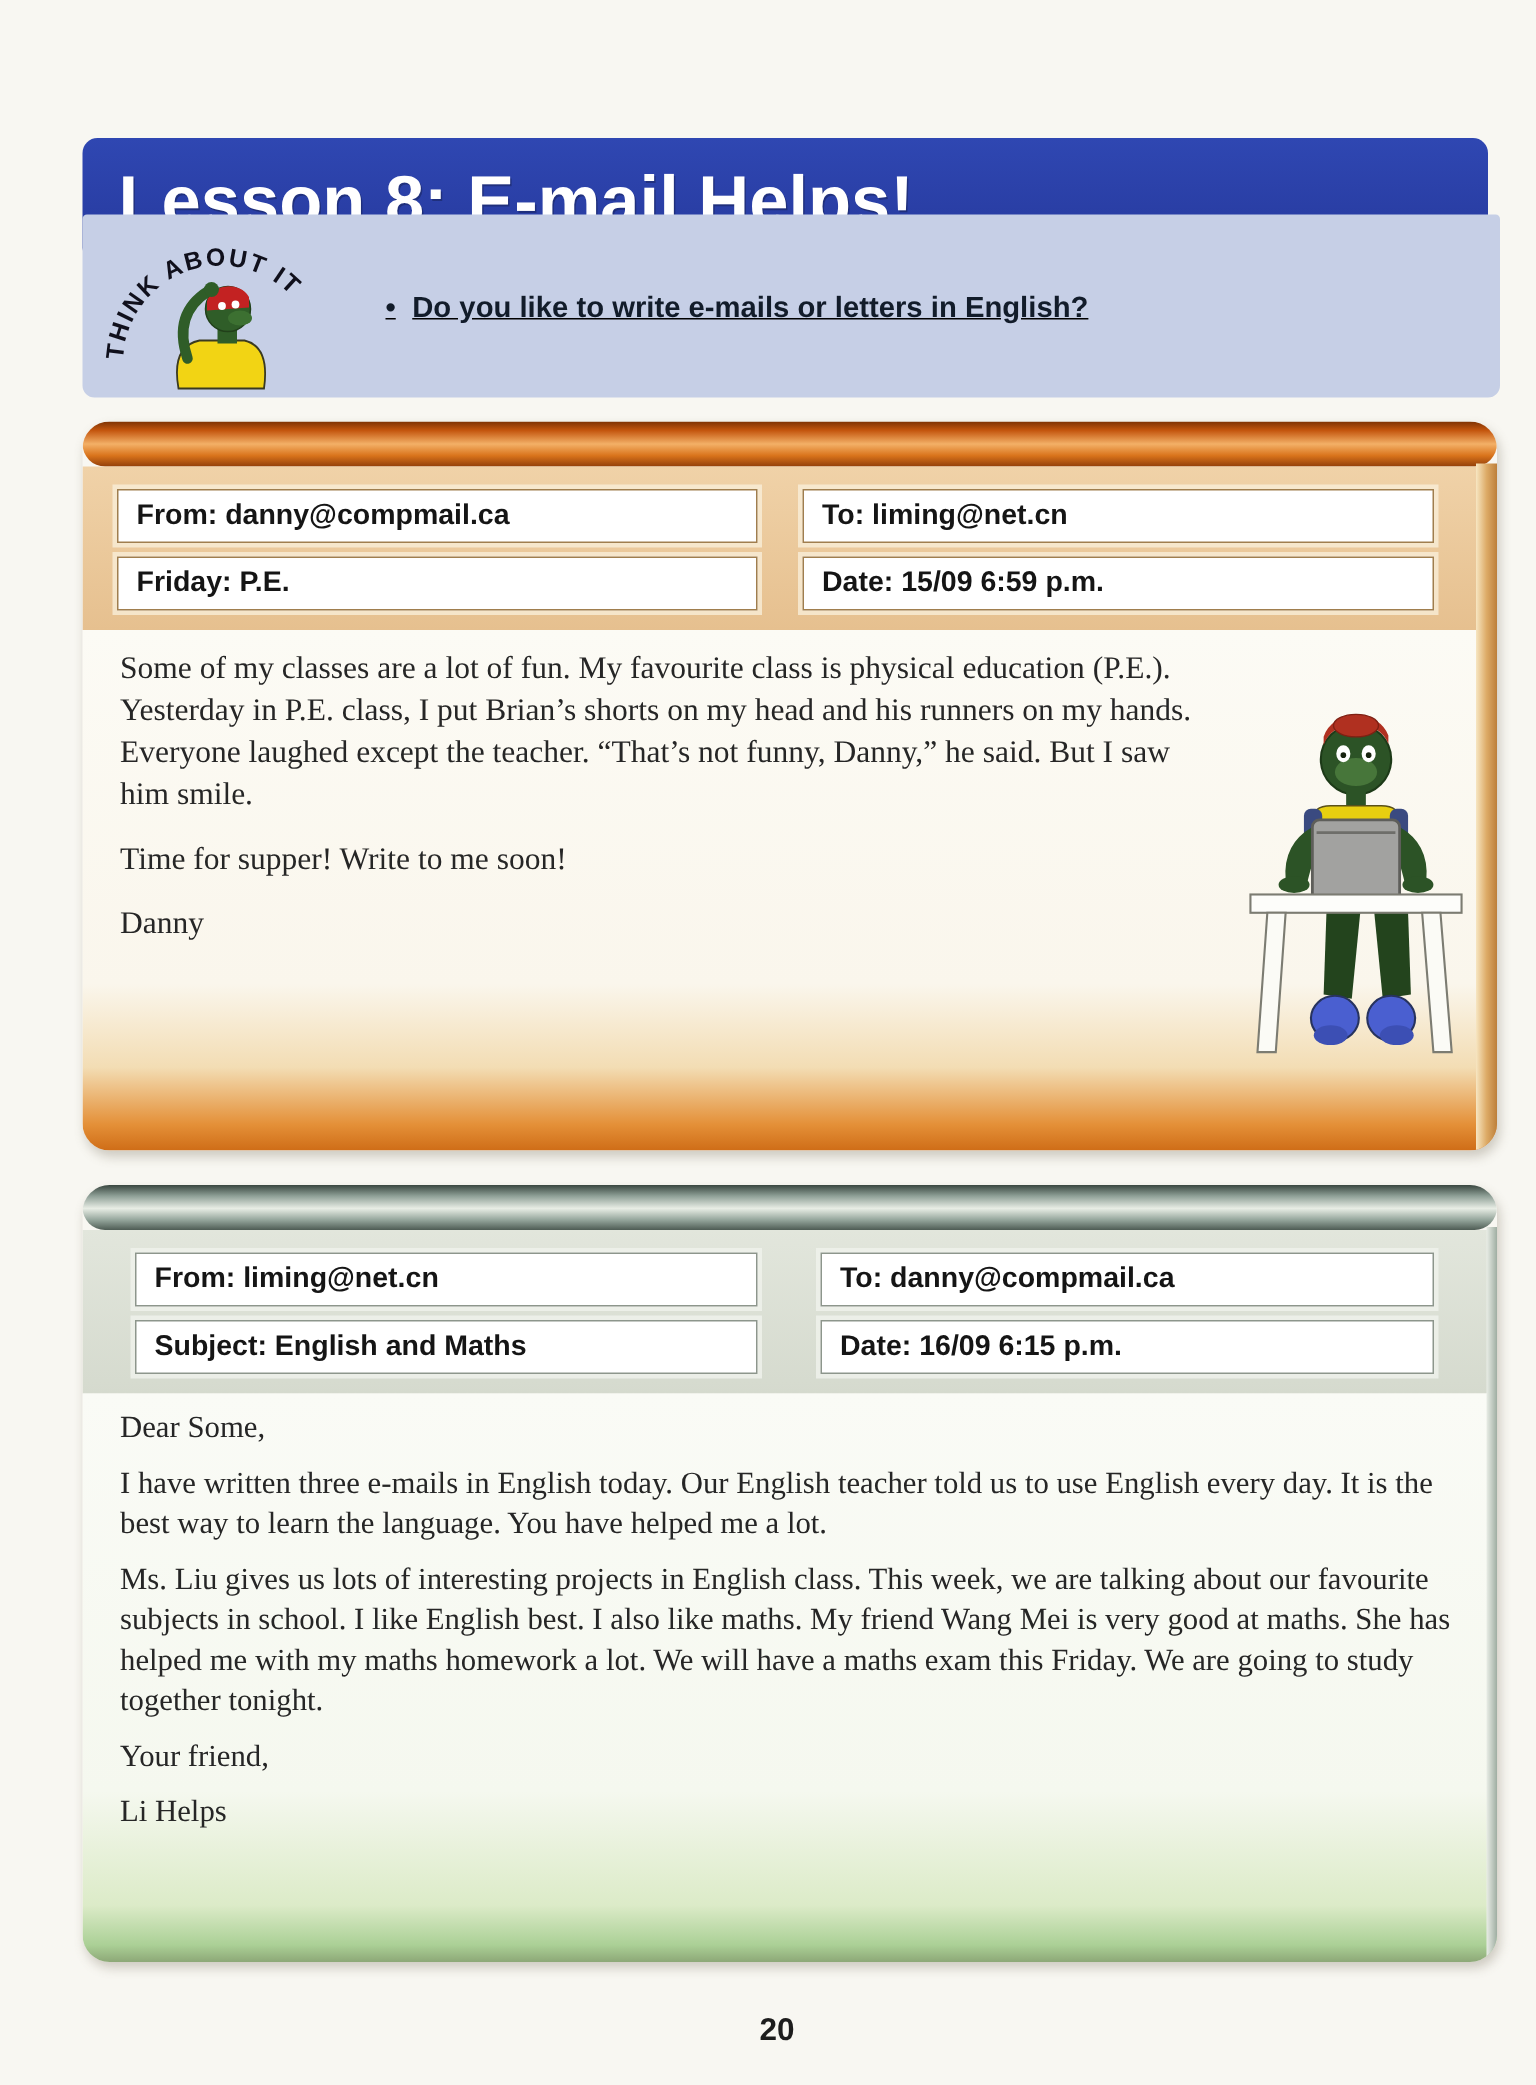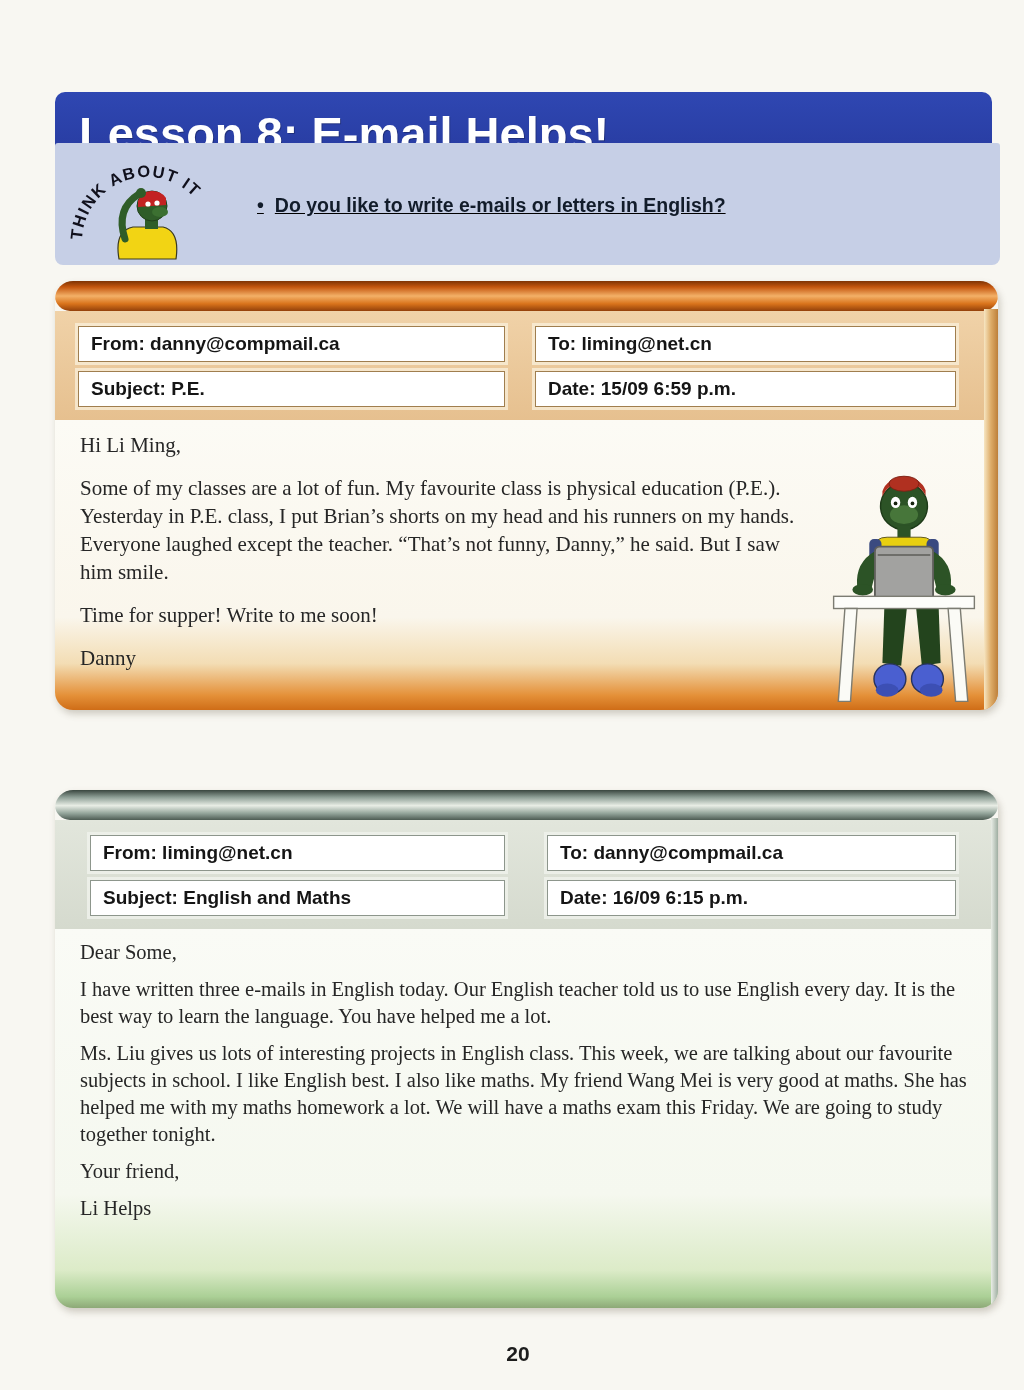--- a/index.html
+++ b/index.html
@@ -35,21 +35,21 @@
   }
   .bullets li::before { content: "•"; margin-right: 11px; }
 
   
   .email-card {
     position: absolute; left: 55px; width: 943px;
     border-radius: 18px; overflow: hidden;
     box-shadow: 2px 4px 7px rgba(110, 100, 80, .30);
     display: flex; flex-direction: column;
   }
-  .email-card.orange { top: 281px; height: 429px; }
+  .email-card.orange { top: 281px; height: 486px; }
   .email-card.green  { top: 790px; height: 518px; }
 
   .tube { height: 30px; border-radius: 15px; flex: none; }
   .orange .tube {
     background: linear-gradient(180deg,#7e3304 0%,#c4560e 20%,#f3b067 50%,#d9731b 76%,#93400a 100%);
   }
   .green .tube {
     background: linear-gradient(180deg,#39463f 0%,#8d9e95 24%,#e8ede5 52%,#93a49a 78%,#4e5c54 100%);
   }
 
@@ -136,25 +136,24 @@
     <ul class="bullets">
       <li>Do you like to write e-mails or letters in English?</li>
     </ul>
   </section>
 
   <article class="email-card orange">
     <div class="tube"></div>
     <div class="header-zone">
       <div class="field">From: danny@compmail.ca</div>
       <div class="field">To: liming@net.cn</div>
-      <div class="field">Subject: P.E.</div>
+      <div class="field">Friday: P.E.</div>
       <div class="field">Date: 15/09 6:59 p.m.</div>
     </div>
     <div class="body-zone">
-      <p class="greeting">Hi Li Ming,</p>
       <p>Some of my classes are a lot of fun. My favourite class is physical education (P.E.). Yesterday in P.E. class, I put Brian’s shorts on my head and his runners on my hands. Everyone laughed except the teacher. “That’s not funny, Danny,” he said. But I saw him smile.</p>
       <p>Time for supper! Write to me soon!</p>
       <p class="signature">Danny</p>
 
       <svg class="turtle-illustration" viewBox="0 0 162 258" aria-hidden="true">
 
         <circle cx="81" cy="44" r="25" fill="#2c5326" stroke="#1d3a18" stroke-width="1.5"></circle>
         <ellipse cx="81" cy="53" rx="15" ry="10" fill="#47763a"></ellipse>
         <ellipse cx="72" cy="40" rx="5" ry="6" fill="#ffffff"></ellipse>
           <circle cx="72" cy="41" r="2" fill="#17230f"></circle>

